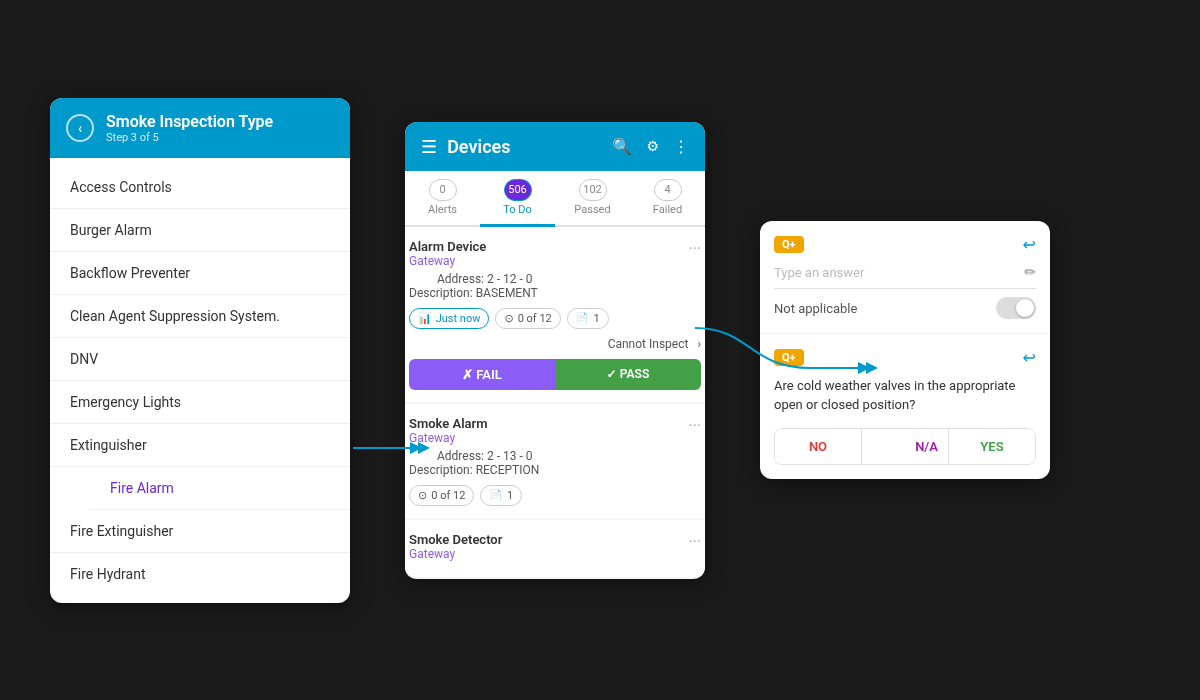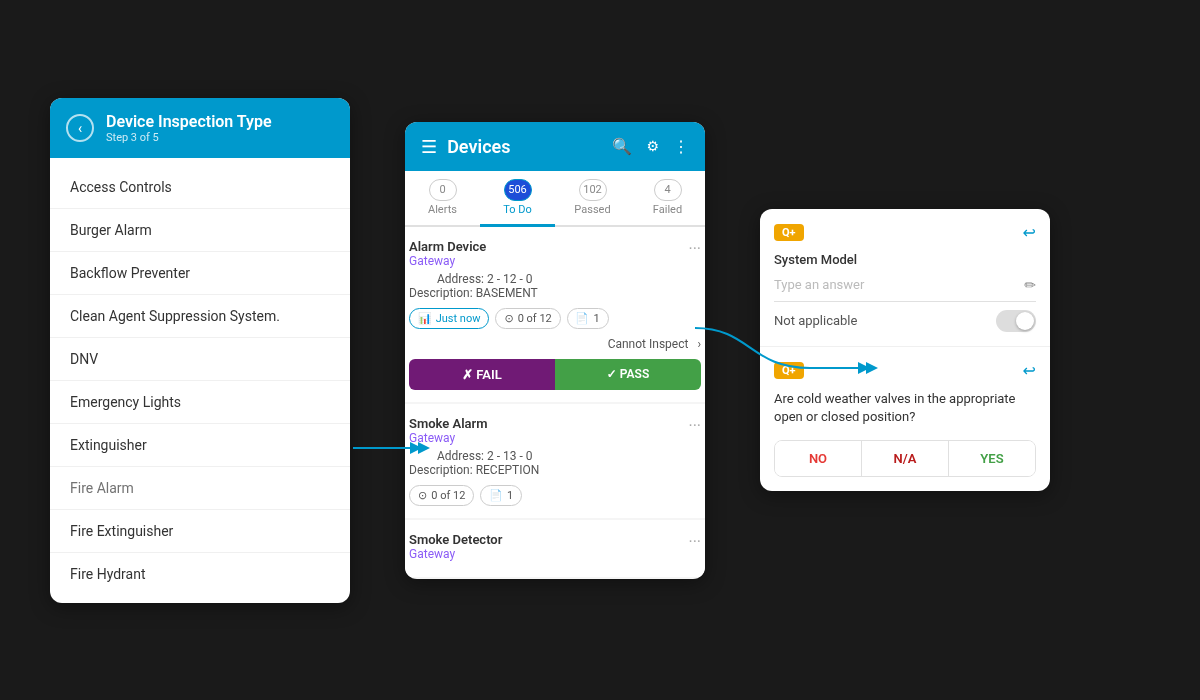--- a/index.html
+++ b/index.html
@@ -83,21 +83,22 @@
       display: flex;
       align-items: center;
       justify-content: space-between;
     }
 
     .panel1-item:last-child {
       border-bottom: none;
     }
 
     .panel1-item.active {
-      color: #737373;
+      color: #6d28d9;
+      margin-left: 40px;
     }
 
     
     .panel2 {
       width: 300px;
       background: #f5f5f5;
       border-radius: 12px;
       overflow: hidden;
       box-shadow: 0 4px 20px rgba(0,0,0,0.4);
       flex-shrink: 0;
@@ -173,21 +174,21 @@
       border: 1.5px solid #ccc;
       display: flex;
       align-items: center;
       justify-content: center;
       font-size: 11px;
       margin-bottom: 2px;
       color: #888;
     }
 
     .tab-badge-circle.active {
-      background: #1d4ed8;
+      background: #6d28d9;
       border-color: #0099cc;
       color: #fff;
     }
 
     
     .device-list {
       overflow-y: auto;
     }
 
     .device-card {
@@ -268,21 +269,21 @@
 
     .fail-pass-row {
       display: flex;
       margin-top: 8px;
       border-radius: 6px;
       overflow: hidden;
     }
 
     .fail-btn {
       flex: 1;
-      background: #701a75;
+      background: #8b5cf6;
       color: #fff;
       font-size: 13px;
       font-weight: 600;
       padding: 8px;
       text-align: center;
       cursor: pointer;
     }
 
     .pass-btn {
       flex: 1;
@@ -420,21 +421,21 @@
       background: #fff;
       border-right: 1px solid #e0e0e0;
     }
 
     .q-btn:last-child {
       border-right: none;
     }
 
     .q-btn.no { color: #e53935; }
     .q-btn.yes { color: #43a047; }
-    .q-btn.na { color: #b91c1c; }
+    .q-btn.na { color: #a21caf; text-align: right; }
 
   </style>
 </head>
 <body>
 
 <div class="panels-container" style="position: relative;">
 
   <svg style="position:absolute;top:0;left:0;width:100%;height:100%;pointer-events:none;overflow:visible;" xmlns="http://www.w3.org/2000/svg">
 
     <line x1="303" y1="350" x2="360" y2="350" stroke="#0099cc" stroke-width="2"></line>
@@ -445,21 +446,21 @@
     <polygon points="808,264 820,270 808,276" fill="#0099cc"></polygon>
     <polygon points="816,264 828,270 816,276" fill="#0099cc"></polygon>
   </svg>
 
   <div class="panel1">
     <div class="panel1-header">
       <div class="back-btn">
         <span>‹</span>
       </div>
       <div class="panel1-title-group">
-        <span class="panel1-title">Device Inspection Type</span>
+        <span class="panel1-title">Smoke Inspection Type</span>
         <span class="panel1-subtitle">Step 3 of 5</span>
       </div>
     </div>
     <div class="panel1-list">
 
     <div class="panel1-item">Access Controls</div>
         <div class="panel1-item">Burger Alarm</div>
         <div class="panel1-item">Backflow Preventer</div>
         <div class="panel1-item">Clean Agent Suppression System.</div>
         <div class="panel1-item">DNV</div>
@@ -580,21 +581,20 @@
   <div style="width: 55px; display:flex; align-items:center; justify-content:center;">
   </div>
 
   <div class="panel3">
 
     <div class="q-card">
       <div class="q-card-header">
         <span class="q-badge">Q+</span>
         <span class="q-undo">↩</span>
       </div>
-      <div class="q-label">System Model</div>
       <div class="q-input-row">
         <span class="q-input-text">Type an answer</span>
         <span class="q-edit-icon">✏</span>
       </div>
       <div class="q-not-applicable-row">
         <span class="q-na-label">Not applicable</span>
         <div class="toggle">
           <div class="toggle-dot"></div>
         </div>
       </div>

